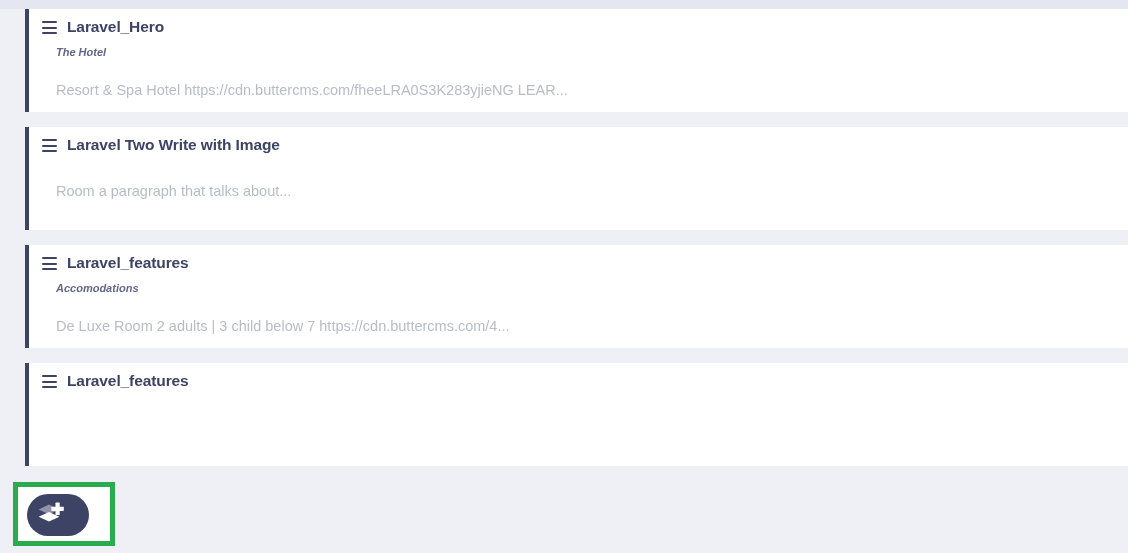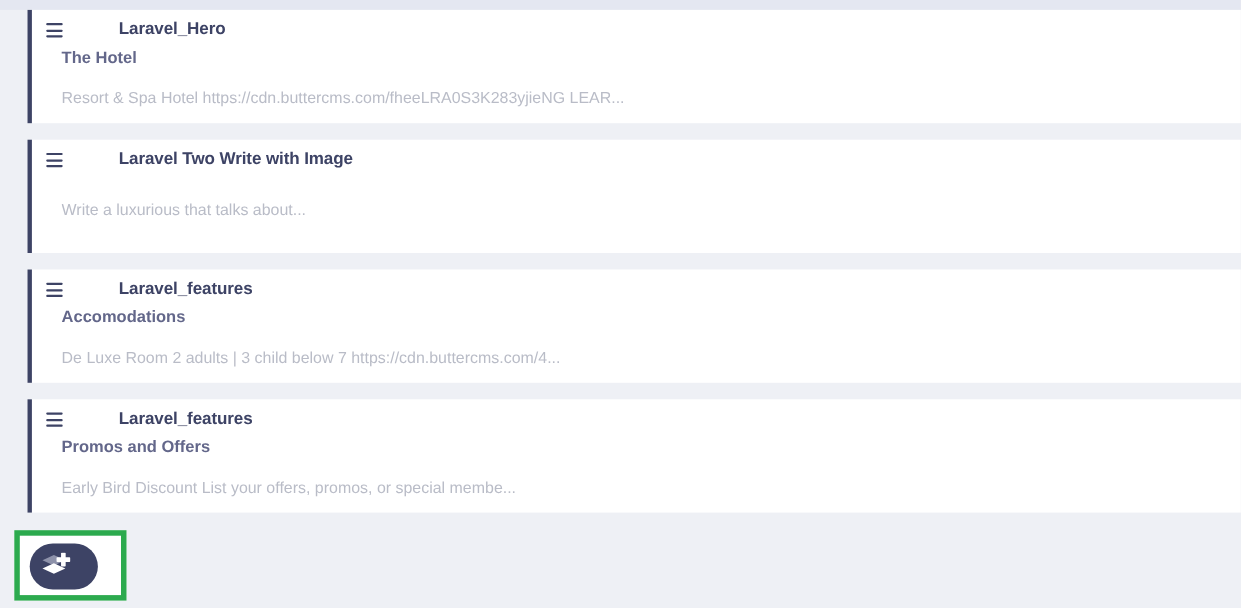--- a/index.html
+++ b/index.html
@@ -52,21 +52,20 @@
 
   .block-card:last-child {
     margin-bottom: 0;
   }
 
   .block-header {
     display: flex;
     align-items: center;
     padding-top: 9px;
     padding-left: 13px;
-    gap: 41px;
   }
 
   .drag-handle {
     width: 15px;
     height: 13px;
     display: inline-flex;
     flex-direction: column;
     justify-content: space-between;
     margin-right: 10px;
     flex: 0 0 auto;
@@ -87,25 +86,26 @@
     letter-spacing: -0.1px;
     line-height: 18px;
   }
 
   .block-body {
     padding-left: 27px;
     padding-top: 8px;
   }
 
   .block-subtitle {
-    font-size: 15px;
+    font-size: 11px;
     font-weight: bold;
     color: #63678a;
     line-height: 17px;
     letter-spacing: 0px;
+    font-style: italic;
   }
 
   .block-desc {
     font-size: 14.5px;
     font-weight: normal;
     color: #b9bcc7;
     line-height: 22px;
     margin-top: 18px;
     white-space: nowrap;
     overflow: hidden;
@@ -182,21 +182,21 @@
     <div class="block-card">
       <div class="block-header">
         <span class="drag-handle">
           <i></i>
             <i></i>
             <i></i>
         </span>
         <span class="block-title">Laravel Two Write with Image</span>
       </div>
       <div class="block-body">
-        <div class="block-desc">Write a luxurious that talks about...</div>
+        <div class="block-desc">Room a paragraph that talks about...</div>
       </div>
     </div>
 
     <div class="block-card">
       <div class="block-header">
         <span class="drag-handle">
           <i></i>
             <i></i>
             <i></i>
         </span>
@@ -209,24 +209,20 @@
     </div>
 
     <div class="block-card">
       <div class="block-header">
         <span class="drag-handle">
           <i></i>
             <i></i>
             <i></i>
         </span>
         <span class="block-title">Laravel_features</span>
-      </div>
-      <div class="block-body">
-        <div class="block-subtitle">Promos and Offers</div>
-        <div class="block-desc">Early Bird Discount List your offers, promos, or special membe...</div>
       </div>
     </div>
 
   </div>
 
   <div class="add-area">
     <div class="highlight-box"></div>
     <button class="add-block-button">
       <span class="icon-wrap">
         <svg width="30" height="26" viewBox="0 0 30 26" xmlns="http://www.w3.org/2000/svg">

